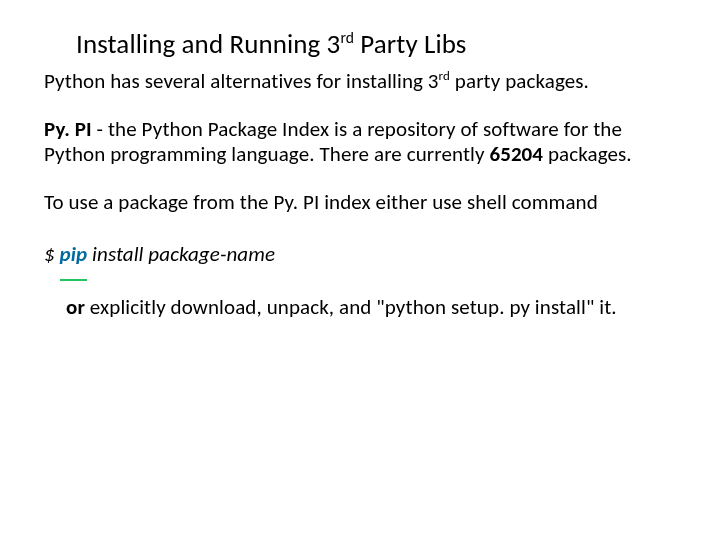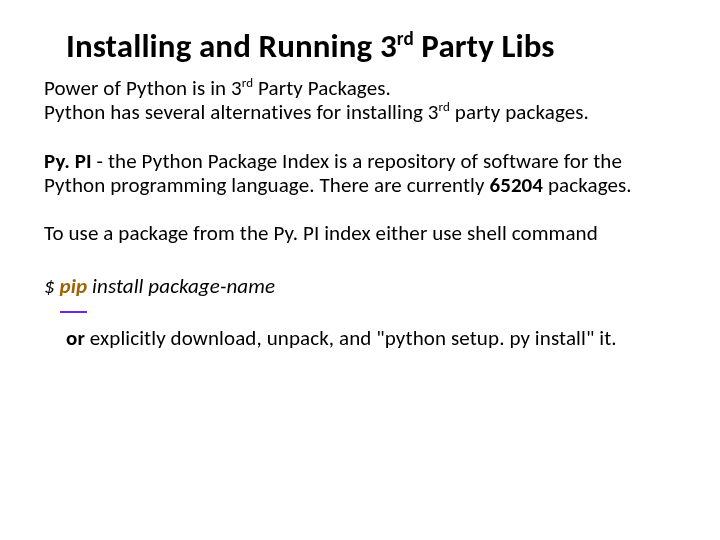--- a/index.html
+++ b/index.html
@@ -6,56 +6,53 @@
   body{
     width:720px;height:540px;
     background:#fff;
     font-family:"Calibri","Segoe UI","Helvetica Neue",Arial,sans-serif;
     color:#000;
     box-sizing:border-box;
     padding:28px 40px 28px 44px;
     letter-spacing:0.1px;
   }
   .title{
-    font-size:33px;
-    font-weight:700;
+    font-size:27px;
+    font-weight:400;
     line-height:1.15;
-    margin:0 0 10px 22px;
+    margin:0 0 10px 32px;
   }
   .title sup{font-size:0.58em;vertical-align:super;line-height:0}
   .p{
     font-size:21px;
     line-height:1.16;
     margin:0 0 0 0;
   }
   sup{font-size:0.62em;vertical-align:super;line-height:0}
   .block{margin:0 0 0 0}
   .sp-md{height:24px}
   .sp-lg{height:28px}
   .bold{font-weight:700}
   .pip-word{
-    color:#a16207;
+    color:#0369a1;
     font-weight:700;
-    border-bottom:2px solid #6d28d9;
+    border-bottom:2px solid #22c55e;
     padding-bottom:12px;
   }
   .ital{font-style:italic}
   .indent{margin-left:22px}
 </style>
 </head>
 <body>
 
 <div class="title">
   <span>Installing and Running 3</span><sup>rd</sup><span> Party Libs</span>
 </div>
 
 <div class="block">
-  <div class="p">
-    <span>Power of Python is in 3</span><sup>rd</sup><span> Party Packages.</span>
-  </div>
   <div class="p">
     <span>Python has several alternatives for installing 3</span><sup>rd</sup><span> party packages.</span>
   </div>
 </div>
 
 <div class="sp-md"></div>
 
 <div class="p">
   <span class="bold">Py. PI</span><span> - the Python Package Index is a repository of software for the Python programming language. There are currently </span><span class="bold">65204</span><span> packages.</span>
 </div>

